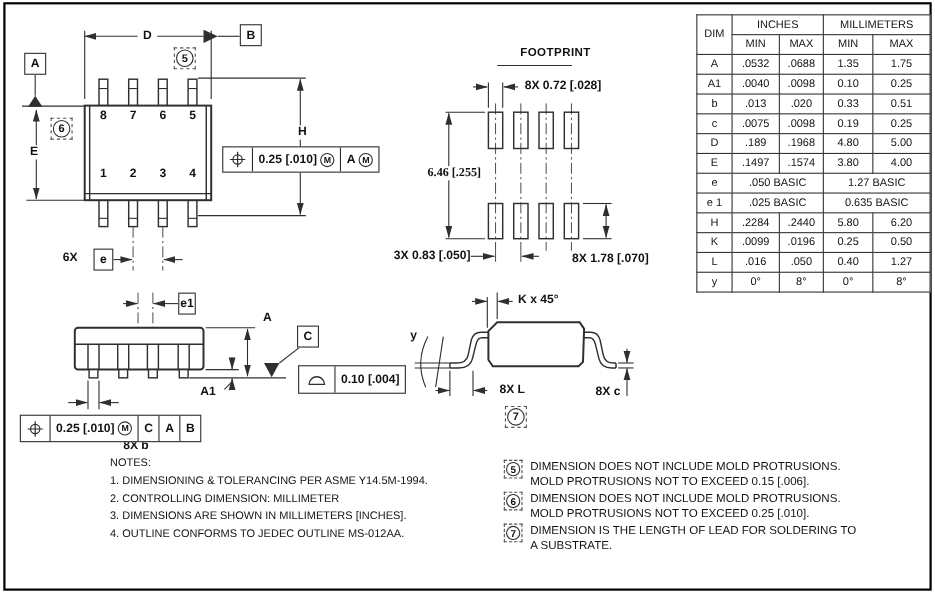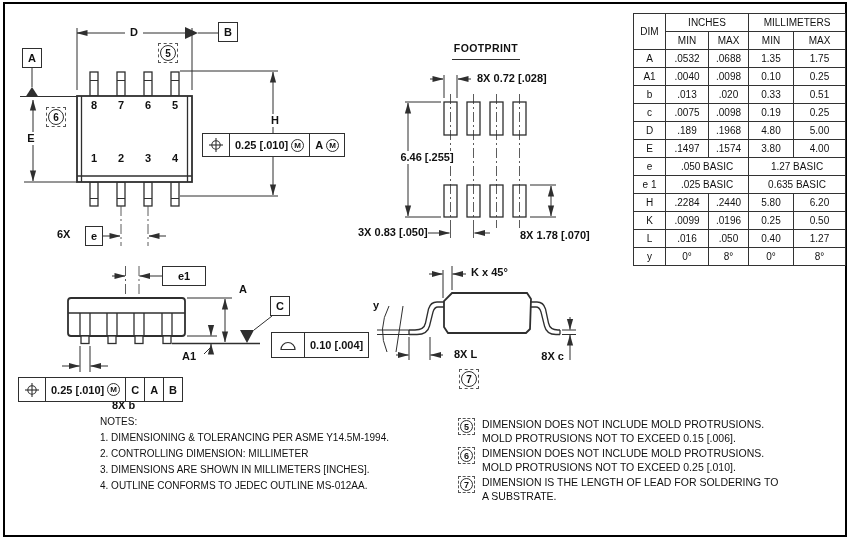--- a/index.html
+++ b/index.html
@@ -224,27 +224,27 @@
     <div class="fcf-cell">
       <span>0.25 [.010]</span>
       <span class="circle-m">M</span>
     </div>
     <div class="fcf-cell">
       <span>A</span>
       <span class="circle-m">M</span>
     </div>
   </div>
 
-  <div class="ftitle" style="left:450px;top:42px;width:72px;text-align:center;">FOOTPRINT</div>
+  <div class="ftitle" style="left:469px;top:42px;width:72px;text-align:center;">FOOTPRINT</div>
   <div class="lbl plain" style="left:475px;top:72px;">8X 0.72 [.028]</div>
-  <div class="lbl ctr" style="left:398px;top:151px;width:54px;">6.46 [.255]</div>
+  <div class="lbl ctr" style="left:384px;top:151px;width:54px;font-family:Liberation Serif, serif;">6.46 [.255]</div>
   <div class="lbl plain" style="left:356px;top:226px;">3X 0.83 [.050]</div>
   <div class="lbl plain" style="left:518px;top:229px;">8X 1.78 [.070]</div>
 
-  <div class="dim-box" style="left:162px;top:266px;width:44px;">e1</div>
+  <div class="dim-box" style="left:162px;top:266px;width:16px;">e1</div>
   <div class="lbl plain" style="left:237px;top:283px;">A</div>
   <div class="lbl plain" style="left:180px;top:350px;">A1</div>
   <div class="datum-box" style="left:270px;top:296px;">C</div>
   <div class="lbl plain" style="left:110px;top:358px;margin-top:41px;">8X b</div>
   <div class="fcf" style="left:271px;top:332px;height:26px;">
     <div class="fcf-cell" style="padding:0 7px;">
       <svg width="18" height="11">
         <path d="M2,9.5 A7,7 0 0 1 16,9.5 L2,9.5 Z" fill="none" stroke="#2f2f2f" stroke-width="1.2"></path>
       </svg>
     </div>

